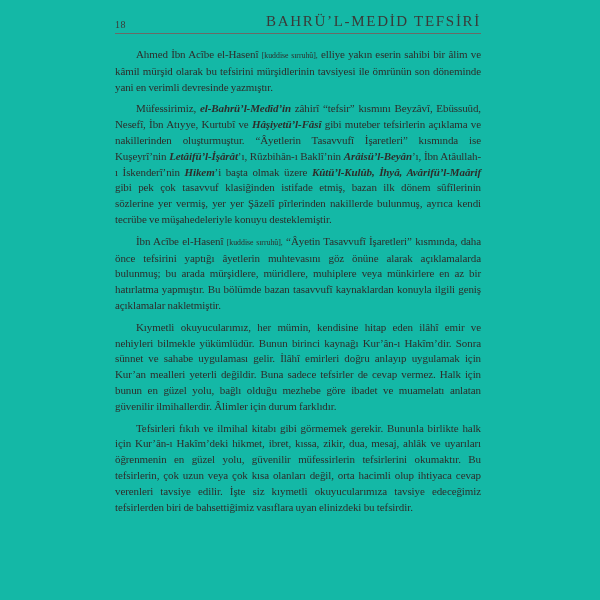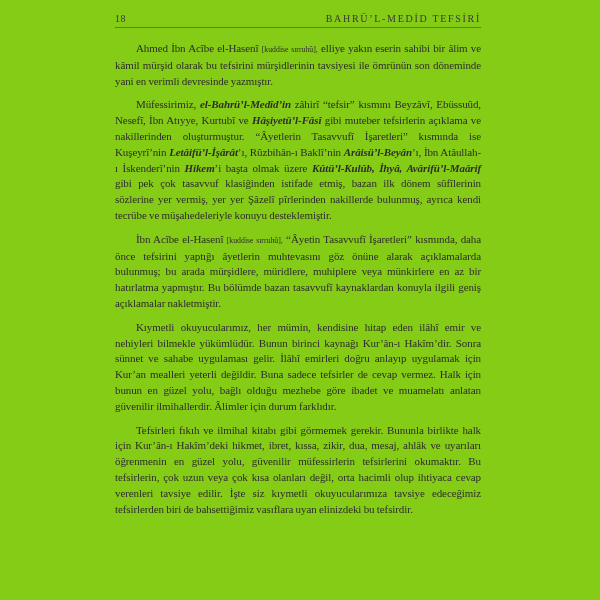--- a/index.html
+++ b/index.html
@@ -4,21 +4,21 @@
 <style>
   html, body {
     margin: 0;
     padding: 0;
     background: #fbfbf8;
   }
   .page {
     position: relative;
     width: 600px;
     height: 600px;
-    background: #84cc16;
+    background: #14b8a6;
     overflow: hidden;
     font-family: "Liberation Serif", "DejaVu Serif", serif;
   }
   .content-col {
     position: absolute;
     left: 115px;
     top: 13px;
     width: 366px;
   }
   .page-header {
@@ -27,29 +27,29 @@
     align-items: flex-end;
     border-bottom: 1px solid #6a6a66;
     padding-bottom: 3px;
     color: #3a3a38;
   }
   .page-number {
     font-size: 10px;
     letter-spacing: 0.5px;
   }
   .running-title {
-    font-size: 10px;
+    font-size: 15px;
     letter-spacing: 1.7px;
     font-weight: 400;
   }
   .page-body {
     margin-top: 13px;
   }
   p.para {
-    margin: 8px 0 6px 0;
+    margin: 0 0 6px 0;
     text-align: justify;
     text-indent: 21px;
     font-size: 11px;
     line-height: 15.8px;
     color: #2e2d2b;
     letter-spacing: -0.1px;
     word-spacing: -0.3px;
   }
   .seg-normal { font-style: normal; }
   .seg-italic { font-style: italic; font-weight: bold; }

